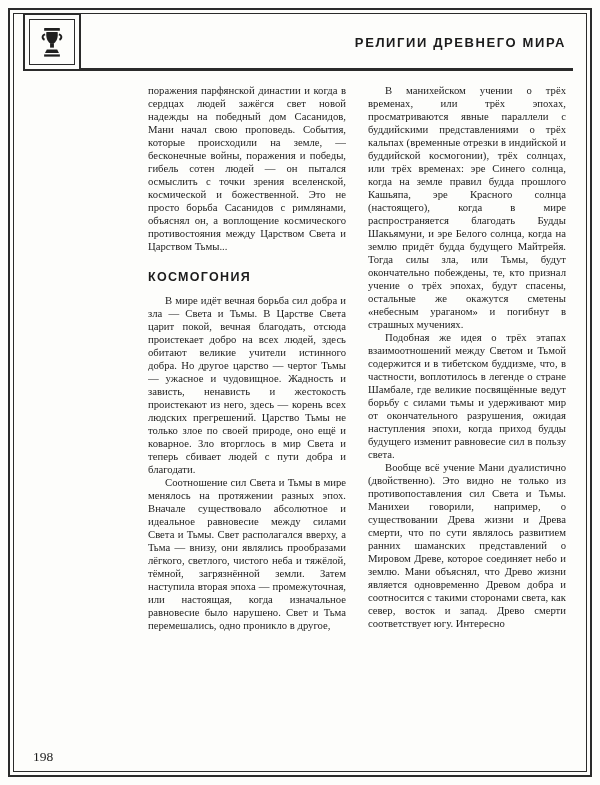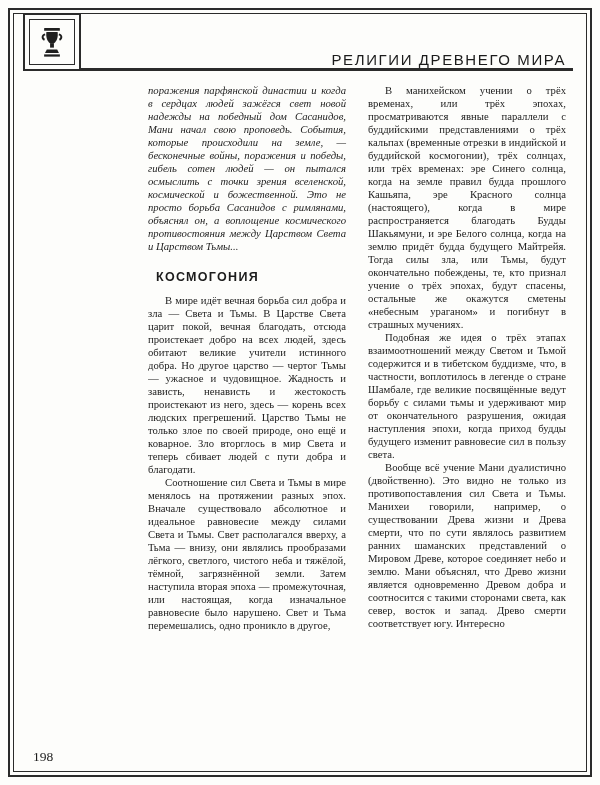--- a/index.html
+++ b/index.html
@@ -40,50 +40,50 @@
     display:flex; align-items:center; justify-content:center;
   }
 
   .header-rule {
     position:absolute; left:23px; right:27px; top:68px;
     height:3px; background:#2b2b2b;
     z-index:2;
   }
 
   .running-head {
-    position:absolute; right:34px; top:51px;
+    position:absolute; right:34px; top:35px;
     font-family:"Liberation Sans", sans-serif;
-    font-weight:normal;
-    font-size:15px;
+    font-weight:bold;
+    font-size:13px;
     letter-spacing:1.6px;
     white-space:nowrap;
     color:#1c1c1c;
   }
 
   .body-columns {
     position:absolute; left:148px; right:34px; top:84px; bottom:24px;
     display:flex; gap:22px;
     overflow:hidden;
   }
   .column {
     flex:1;
     text-align:justify;
     font-size:10.7px;
     line-height:13px;
     color:#1c1c1c;
   }
   .column p { text-indent:17px; margin:0; }
-  .column p.no-indent { text-indent:0;font-style:italic; }
+  .column p.no-indent { text-indent:0; }
 
   .section-heading {
     font-family:"Liberation Sans", sans-serif;
     font-size:12.5px;
     font-weight:bold;
     letter-spacing:1.3px;
-    margin:18px 0 10px 8px;
+    margin:18px 0 10px 0;
     text-align:left;
     text-indent:0;
   }
 
   .page-number {
     position:absolute; left:33px; top:749px;
     font-size:13.5px;
     color:#1c1c1c;
     text-align:right;
   }

